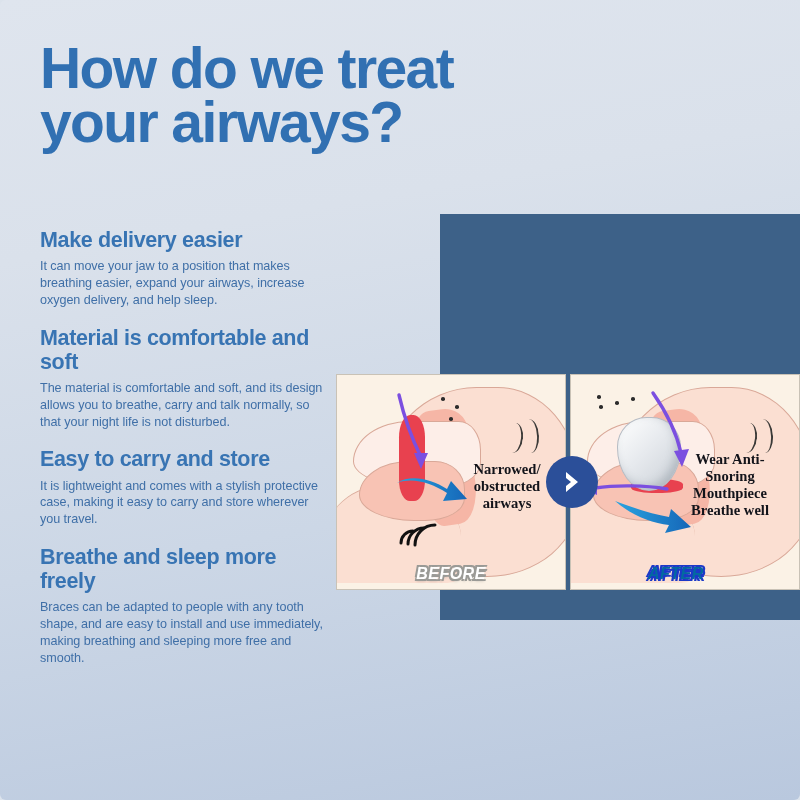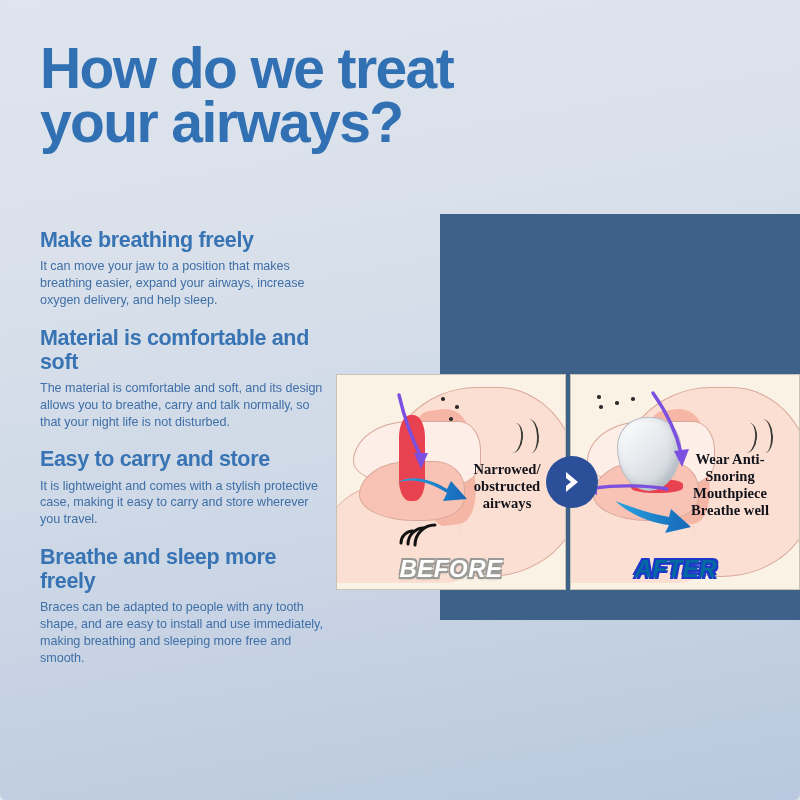--- a/index.html
+++ b/index.html
@@ -227,21 +227,21 @@
   }
   .caption-after {
     right: 10px;
     top: 76px;
     width: 118px;
   }
 
   .stamp {
     position: absolute;
     bottom: 6px;
-    font-size: 24px;
+    font-size: 16px;
     font-weight: bold;
     font-style: italic;
     letter-spacing: 0.5px;
   }
   .stamp-before {
     left: 50%;
     transform: translateX(-50%);
     color: #ffffff;
     text-shadow:
       -1.6px -1.6px 0 #9a9a96, 1.6px -1.6px 0 #9a9a96,
@@ -282,21 +282,21 @@
   <div class="title-block">
     <div class="title-line">How do we treat</div>
     <div class="title-line">your airways?</div>
   </div>
 
   <div class="backdrop"></div>
 
   <div class="features">
 
     <div class="feature">
-      <div class="feature-head">Make breathing freely</div>
+      <div class="feature-head">Make delivery easier</div>
       <div class="feature-body">It can move your jaw to a position that makes breathing easier, expand your airways, increase oxygen delivery, and help sleep.</div>
     </div>
 
     <div class="feature">
       <div class="feature-head">Material is comfortable and soft</div>
       <div class="feature-body">The material is comfortable and soft, and its design allows you to breathe, carry and talk normally, so that your night life is not disturbed.</div>
     </div>
 
     <div class="feature">
       <div class="feature-head">Easy to carry and store</div>

